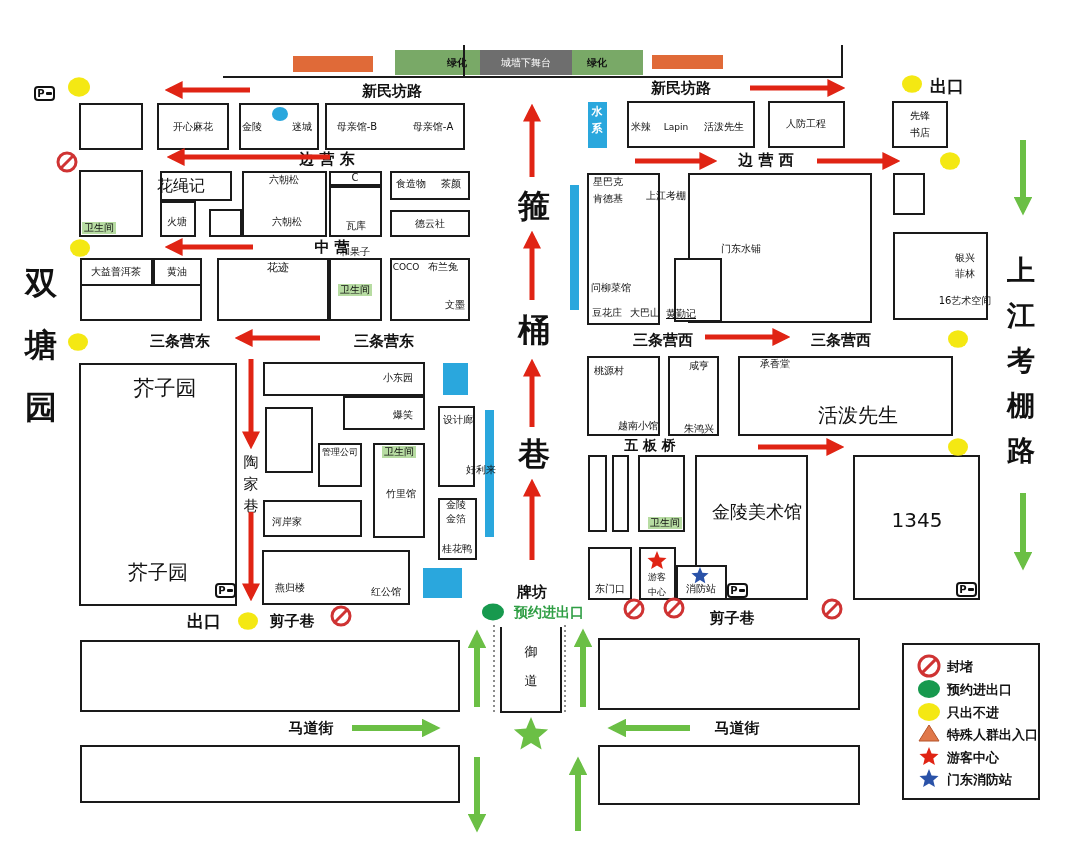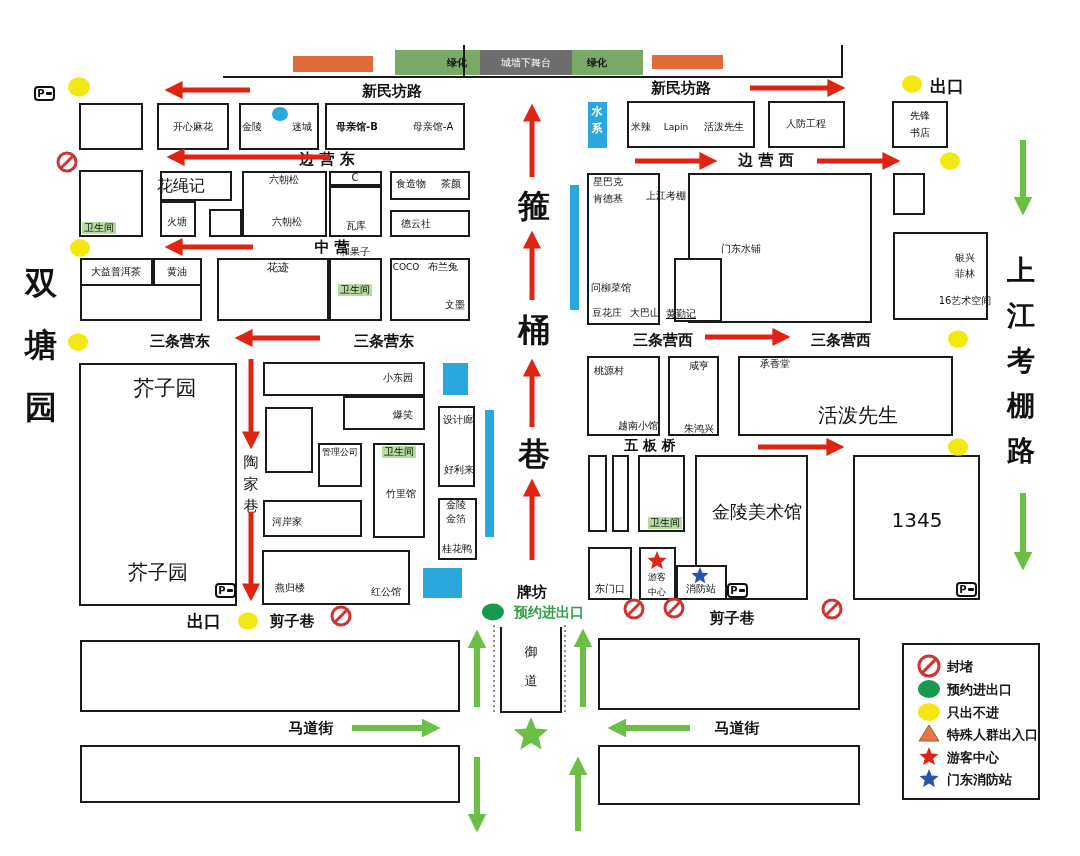--- a/index.html
+++ b/index.html
@@ -100,55 +100,55 @@
       <div class="lbl" style="left: 311px; top: 728px; font-size: 15px; font-weight: 700;">马道街</div>
       <div class="lbl" style="left: 737px; top: 728px; font-size: 15px; font-weight: 700;">马道街</div>
       <div class="lbl" style="left: 532px; top: 592px; font-size: 15px; font-weight: 700;">牌坊</div>
       <div class="lbl" style="left: 549px; top: 612px; font-size: 14px; font-weight: 700; color: rgb(47, 158, 68);">预约进出口</div>
       <div class="lbl" style="left: 457px; top: 63px; font-size: 10px; font-weight: 700;">绿化</div>
       <div class="lbl" style="left: 526px; top: 63px; font-size: 10px; font-weight: 400; color: rgb(255, 255, 255);">城墙下舞台</div>
       <div class="lbl" style="left: 597px; top: 63px; font-size: 10px; font-weight: 700;">绿化</div>
       <div class="lbl" style="left: 193px; top: 127px; font-size: 10px; font-weight: 400;">开心麻花</div>
       <div class="lbl" style="left: 252px; top: 127px; font-size: 10px; font-weight: 400;">金陵</div>
       <div class="lbl" style="left: 302px; top: 127px; font-size: 10px; font-weight: 400;">迷城</div>
-      <div class="lbl" style="left: 357px; top: 127px; font-size: 10px; font-weight: 700;">母亲馆-B</div>
+      <div class="lbl" style="left: 357px; top: 127px; font-size: 10px; font-weight: 400;">母亲馆-B</div>
       <div class="lbl" style="left: 433px; top: 127px; font-size: 10px; font-weight: 400;">母亲馆-A</div>
       <div class="lbl" style="left: 641px; top: 127px; font-size: 10px; font-weight: 400;">米辣</div>
       <div class="lbl" style="left: 676px; top: 127px; font-size: 9px; font-weight: 400;">Lapin</div>
       <div class="lbl" style="left: 724px; top: 127px; font-size: 10px; font-weight: 400;">活泼先生</div>
       <div class="lbl" style="left: 806px; top: 124px; font-size: 10px; font-weight: 400;">人防工程</div>
       <div class="lbl" style="left: 920px; top: 116px; font-size: 10px; font-weight: 400;">先锋</div>
       <div class="lbl" style="left: 920px; top: 133px; font-size: 10px; font-weight: 400;">书店</div>
       <div class="lbl" style="left: 99px; top: 228px; font-size: 10px; font-weight: 400; background: rgb(183, 220, 162); padding: 1px 2px;">卫生间</div>
       <div class="lbl" style="left: 181px; top: 186px; font-size: 16px; font-weight: 400;">花绳记</div>
       <div class="lbl" style="left: 177px; top: 222px; font-size: 10px; font-weight: 400;">火塘</div>
       <div class="lbl" style="left: 284px; top: 180px; font-size: 10px; font-weight: 400;">六朝松</div>
       <div class="lbl" style="left: 287px; top: 222px; font-size: 10px; font-weight: 400;">六朝松</div>
       <div class="lbl" style="left: 355px; top: 178px; font-size: 10px; font-weight: 400;">C</div>
       <div class="lbl" style="left: 356px; top: 226px; font-size: 10px; font-weight: 400;">瓦库</div>
       <div class="lbl" style="left: 411px; top: 184px; font-size: 10px; font-weight: 400;">食造物</div>
       <div class="lbl" style="left: 451px; top: 184px; font-size: 10px; font-weight: 400;">茶颜</div>
-      <div class="lbl" style="left: 416px; top: 224px; font-size: 10px; font-weight: 400; text-align: center;">德云社</div>
+      <div class="lbl" style="left: 430px; top: 224px; font-size: 10px; font-weight: 400; text-align: center;">德云社</div>
       <div class="lbl" style="left: 116px; top: 272px; font-size: 10px; font-weight: 400;">大益普洱茶</div>
       <div class="lbl" style="left: 177px; top: 272px; font-size: 10px; font-weight: 400;">黄油</div>
       <div class="lbl" style="left: 278px; top: 267px; font-size: 11px; font-weight: 400;">花迹</div>
       <div class="lbl" style="left: 355px; top: 252px; font-size: 10px; font-weight: 400;">和果子</div>
       <div class="lbl" style="left: 355px; top: 290px; font-size: 10px; font-weight: 400; background: rgb(183, 220, 162); padding: 1px 2px;">卫生间</div>
       <div class="lbl" style="left: 406px; top: 267px; font-size: 9px; font-weight: 400;">COCO</div>
       <div class="lbl" style="left: 443px; top: 267px; font-size: 10px; font-weight: 400;">布兰兔</div>
       <div class="lbl" style="left: 455px; top: 305px; font-size: 10px; font-weight: 400;">文墨</div>
       <div class="lbl" style="left: 165px; top: 388px; font-size: 21px; font-weight: 400;">芥子园</div>
       <div class="lbl" style="left: 158px; top: 572px; font-size: 20px; font-weight: 400;">芥子园</div>
       <div class="lbl" style="left: 398px; top: 378px; font-size: 10px; font-weight: 400;">小东园</div>
       <div class="lbl" style="left: 403px; top: 415px; font-size: 10px; font-weight: 400;">爆笑</div>
       <div class="lbl" style="left: 340px; top: 452px; font-size: 9px; font-weight: 400;">管理公司</div>
       <div class="lbl" style="left: 399px; top: 452px; font-size: 10px; font-weight: 400; background: rgb(183, 220, 162); padding: 1px 2px;">卫生间</div>
       <div class="lbl" style="left: 401px; top: 494px; font-size: 10px; font-weight: 400;">竹里馆</div>
       <div class="lbl" style="left: 458px; top: 420px; font-size: 10px; font-weight: 400;">设计廊</div>
-      <div class="lbl" style="left: 459px; top: 470px; font-size: 10px; font-weight: 400;">好利来</div>
+      <div class="lbl" style="left: 481px; top: 470px; font-size: 10px; font-weight: 400;">好利来</div>
       <div class="lbl" style="left: 287px; top: 522px; font-size: 10px; font-weight: 400;">河岸家</div>
       <div class="lbl" style="left: 456px; top: 505px; font-size: 10px; font-weight: 400;">金陵</div>
       <div class="lbl" style="left: 456px; top: 519px; font-size: 10px; font-weight: 400;">金箔</div>
       <div class="lbl" style="left: 457px; top: 549px; font-size: 10px; font-weight: 400;">桂花鸭</div>
       <div class="lbl" style="left: 290px; top: 588px; font-size: 10px; font-weight: 400;">燕归楼</div>
       <div class="lbl" style="left: 386px; top: 592px; font-size: 10px; font-weight: 400;">红公馆</div>
       <div class="lbl" style="left: 608px; top: 182px; font-size: 10px; font-weight: 400;">星巴克</div>
       <div class="lbl" style="left: 608px; top: 199px; font-size: 10px; font-weight: 400;">肯德基</div>
       <div class="lbl" style="left: 611px; top: 288px; font-size: 10px; font-weight: 400;">问柳菜馆</div>
       <div class="lbl" style="left: 607px; top: 313px; font-size: 10px; font-weight: 400;">豆花庄</div>

